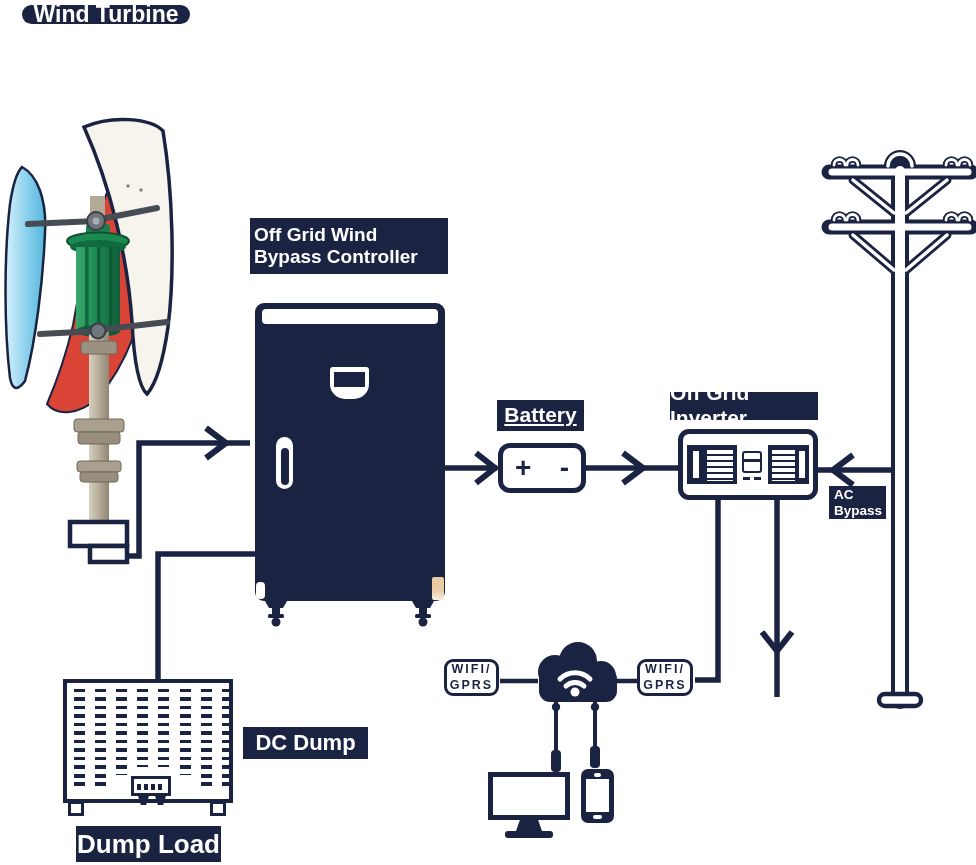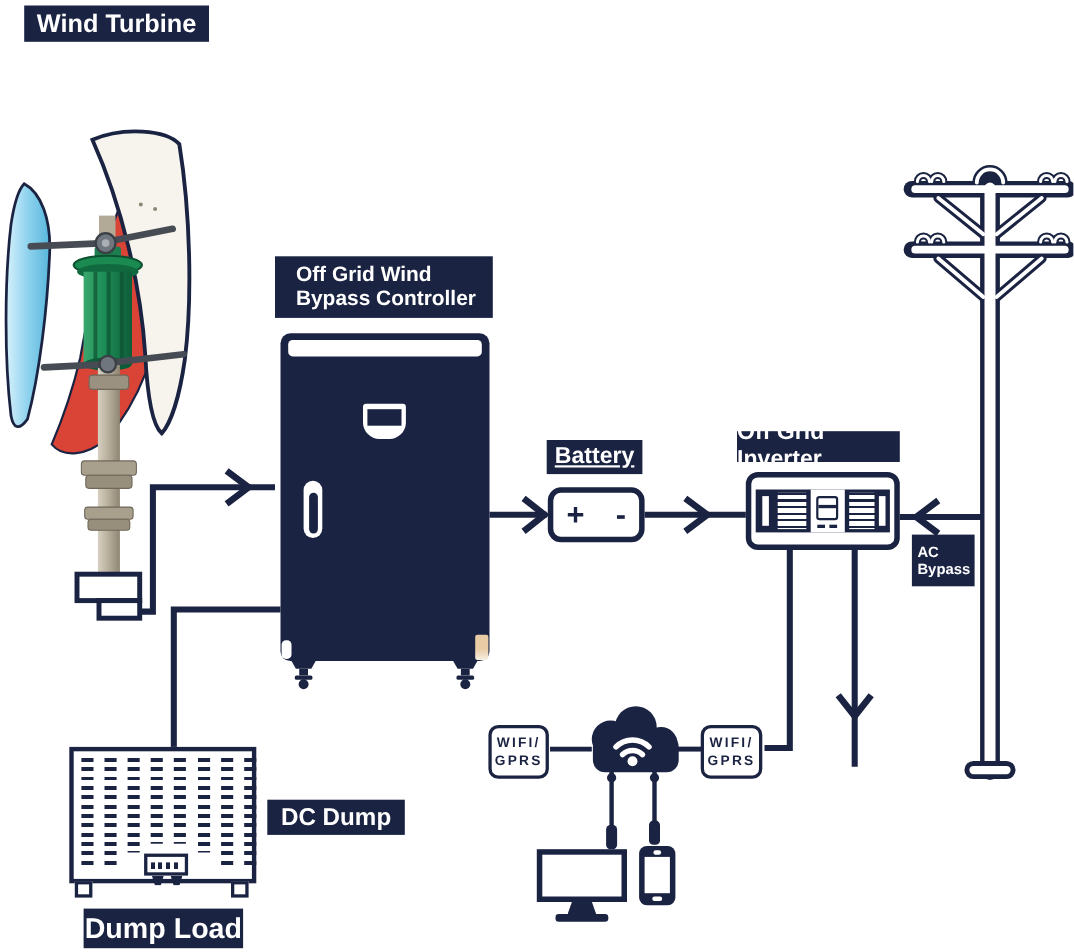--- a/index.html
+++ b/index.html
@@ -9,21 +9,21 @@
   .lbl{position:absolute;background:#1b2342;color:#fff;font-weight:bold;
        display:flex;flex-direction:column;justify-content:center;align-items:center;
        box-sizing:border-box;line-height:1.18;z-index:3;}
   .lbl.left{align-items:flex-start;}
   
   .battery{position:absolute;left:498px;top:443px;width:88px;height:50px;background:#fff;
            border:5px solid #1b2342;border-radius:12px;box-sizing:border-box;z-index:2;
            display:flex;justify-content:space-between;align-items:center;padding:0 12px;
            color:#1b2342;font-weight:bold;font-size:28px;}
   
-  .wifibox{position:absolute;width:56px;height:49px;background:#fff;border:3.5px solid #1b2342;
+  .wifibox{position:absolute;width:56px;height:37px;background:#fff;border:3.5px solid #1b2342;
            border-radius:9px;box-sizing:border-box;z-index:2;display:flex;flex-direction:column;
            justify-content:center;align-items:center;color:#1b2342;font-weight:bold;
            font-size:12.5px;letter-spacing:2px;line-height:1.25;}
   
   .cab{position:absolute;left:255px;top:303px;width:190px;height:298px;background:#1b2342;
        border-radius:9px;z-index:2;}
   .cab-strip{position:absolute;left:7px;top:6px;right:7px;height:15px;background:#fff;border-radius:4px;}
   .cab-display{position:absolute;left:75px;top:64px;width:39px;height:32px;background:#fff;
                border-radius:3px 3px 15px 15px;}
   .cab-display-inner{position:absolute;left:4px;top:5px;width:31px;height:15px;background:#1b2342;}
@@ -287,38 +287,38 @@
     <div class="dcol" style="left:155px;height:100px;"></div>
     <div class="dconn">
       <div class="dconn-dots"></div>
     </div>
     <div class="dconn-foot" style="left:70px;"></div>
     <div class="dconn-foot" style="left:87px;"></div>
   </div>
   <div class="dfoot" style="left:68px;"></div>
   <div class="dfoot" style="left:210px;"></div>
 
-  <div class="lbl" style="left:22px;top:5px;width:168px;height:33px;font-size:23px;">
+  <div class="lbl" style="left:22px;top:5px;width:168px;height:19px;font-size:23px;border-radius:11px;">
     <span>Wind Turbine</span>
   </div>
 
-  <div class="lbl left" style="left:250px;top:233px;width:198px;height:56px;font-size:19px;padding-left:19px;">
+  <div class="lbl left" style="left:250px;top:218px;width:198px;height:56px;font-size:19px;padding-left:4px;">
     <span>Off Grid Wind</span>
     <span>Bypass Controller</span>
   </div>
 
   <div class="lbl" style="left:497px;top:400px;width:87px;height:31px;font-size:21px;text-decoration:underline;">
     <span>Battery</span>
   </div>
 
   <div class="lbl" style="left:670px;top:392px;width:148px;height:28px;font-size:21px;">
     <span>Off Grid Inverter</span>
   </div>
 
-  <div class="lbl left" style="left:829px;top:486px;width:57px;height:47px;font-size:13.5px;padding-left:5px;">
+  <div class="lbl left" style="left:829px;top:486px;width:57px;height:33px;font-size:13.5px;padding-left:5px;">
     <span>AC</span>
     <span>Bypass</span>
   </div>
 
 
   <div class="lbl" style="left:243px;top:727px;width:125px;height:32px;font-size:22px;">
     <span>DC Dump</span>
   </div>
 
   <div class="lbl" style="left:76px;top:826px;width:145px;height:36px;font-size:26px;">

